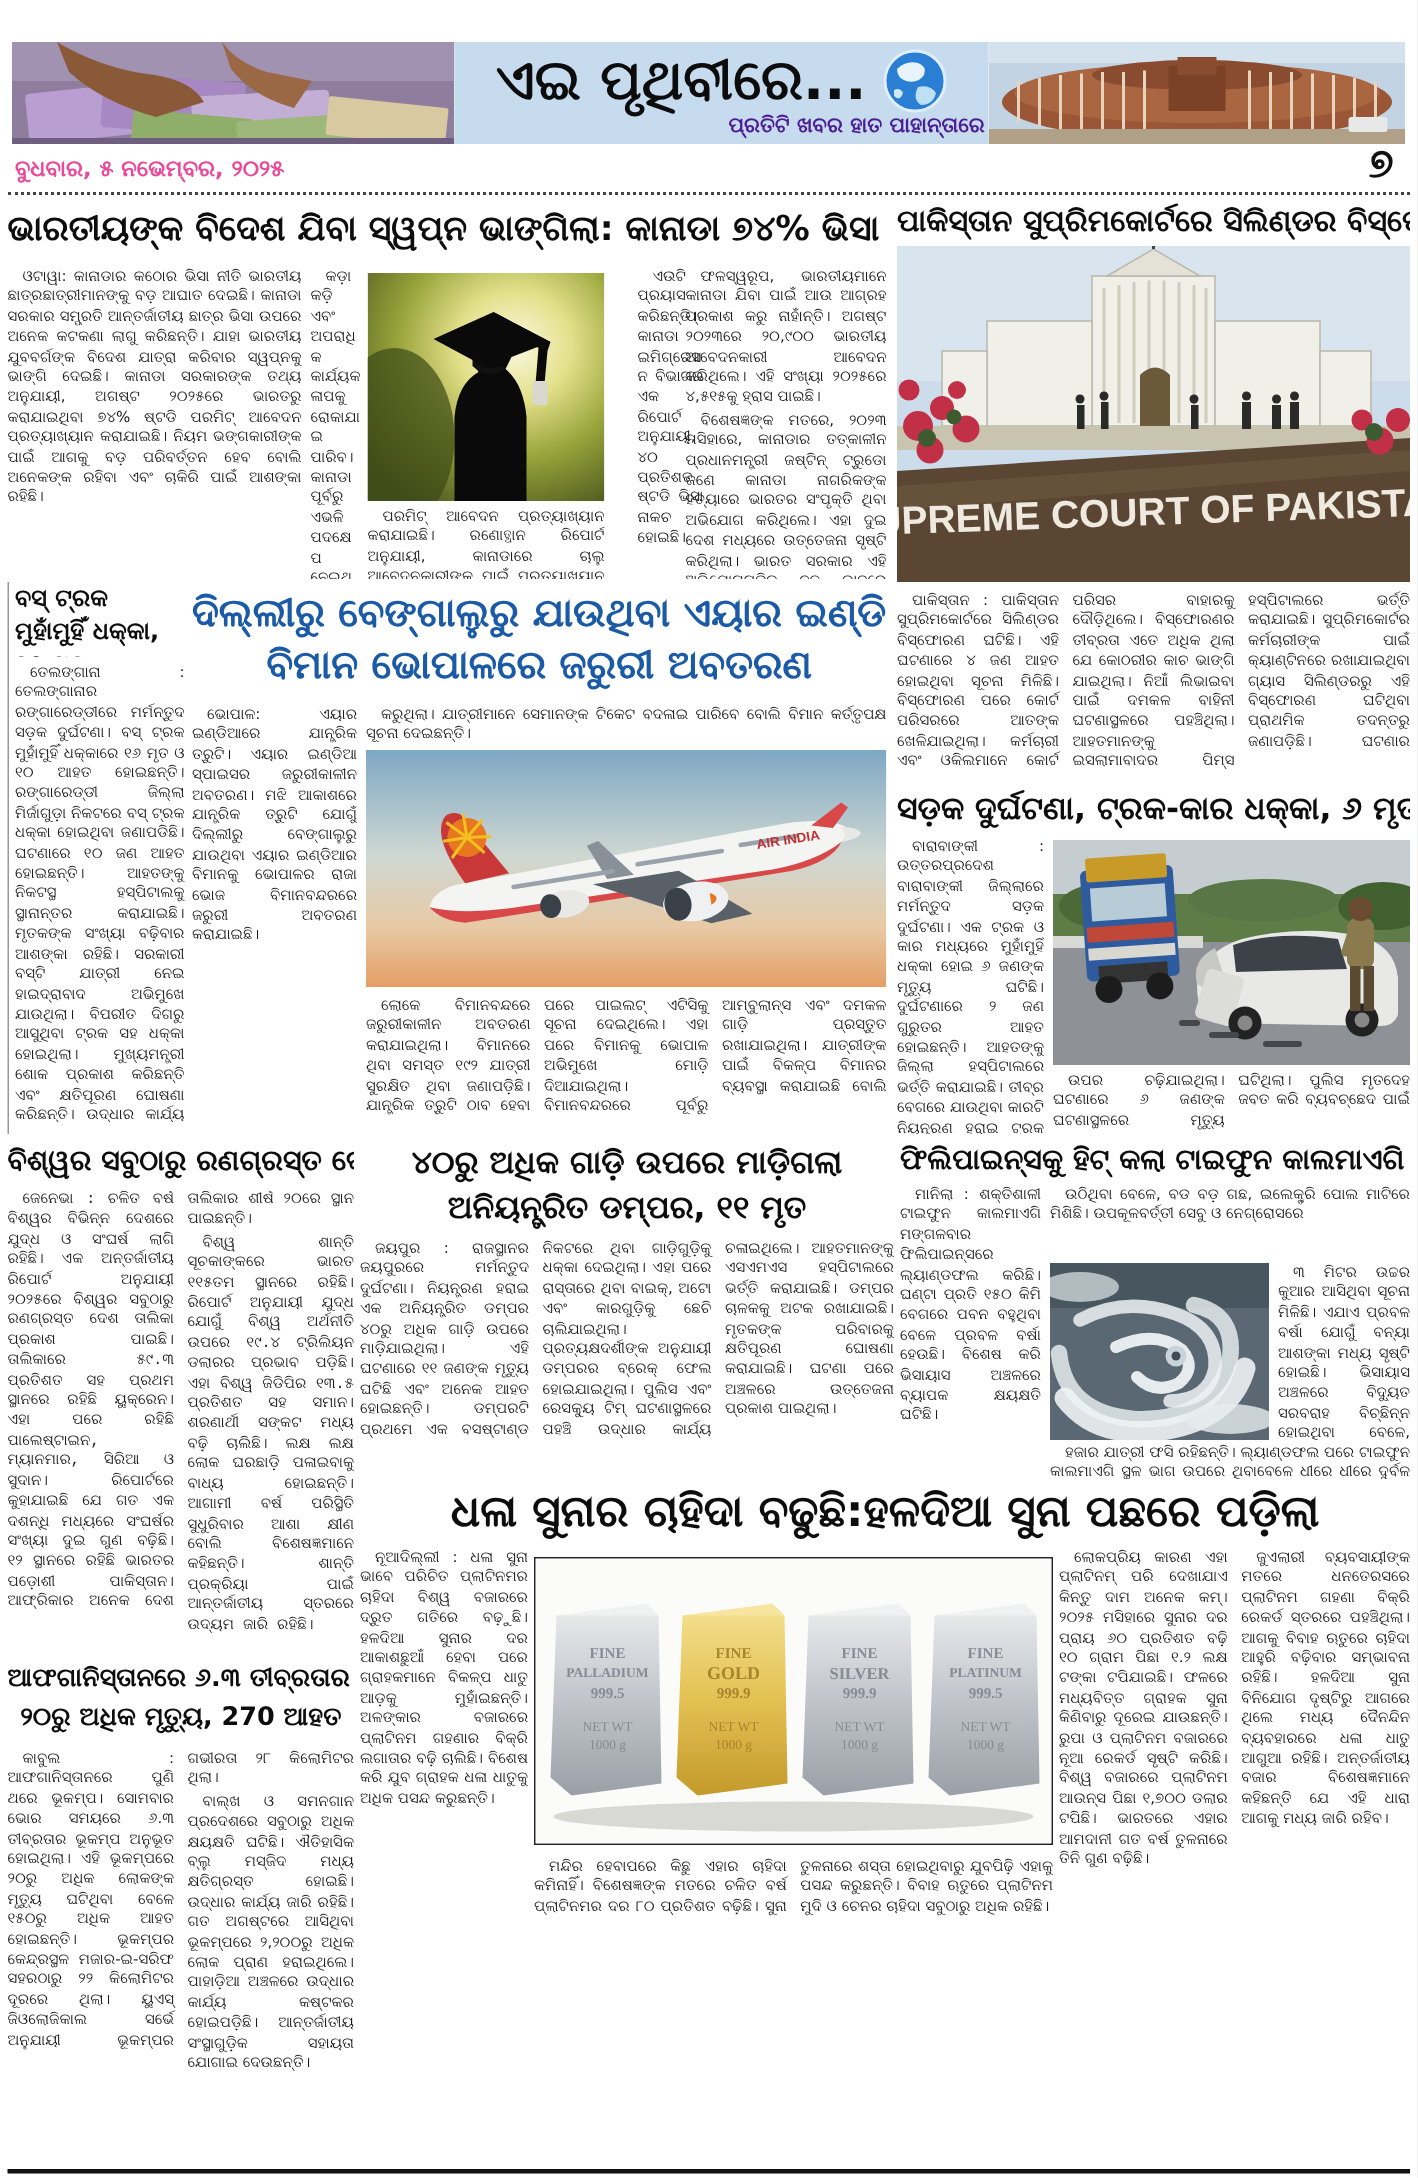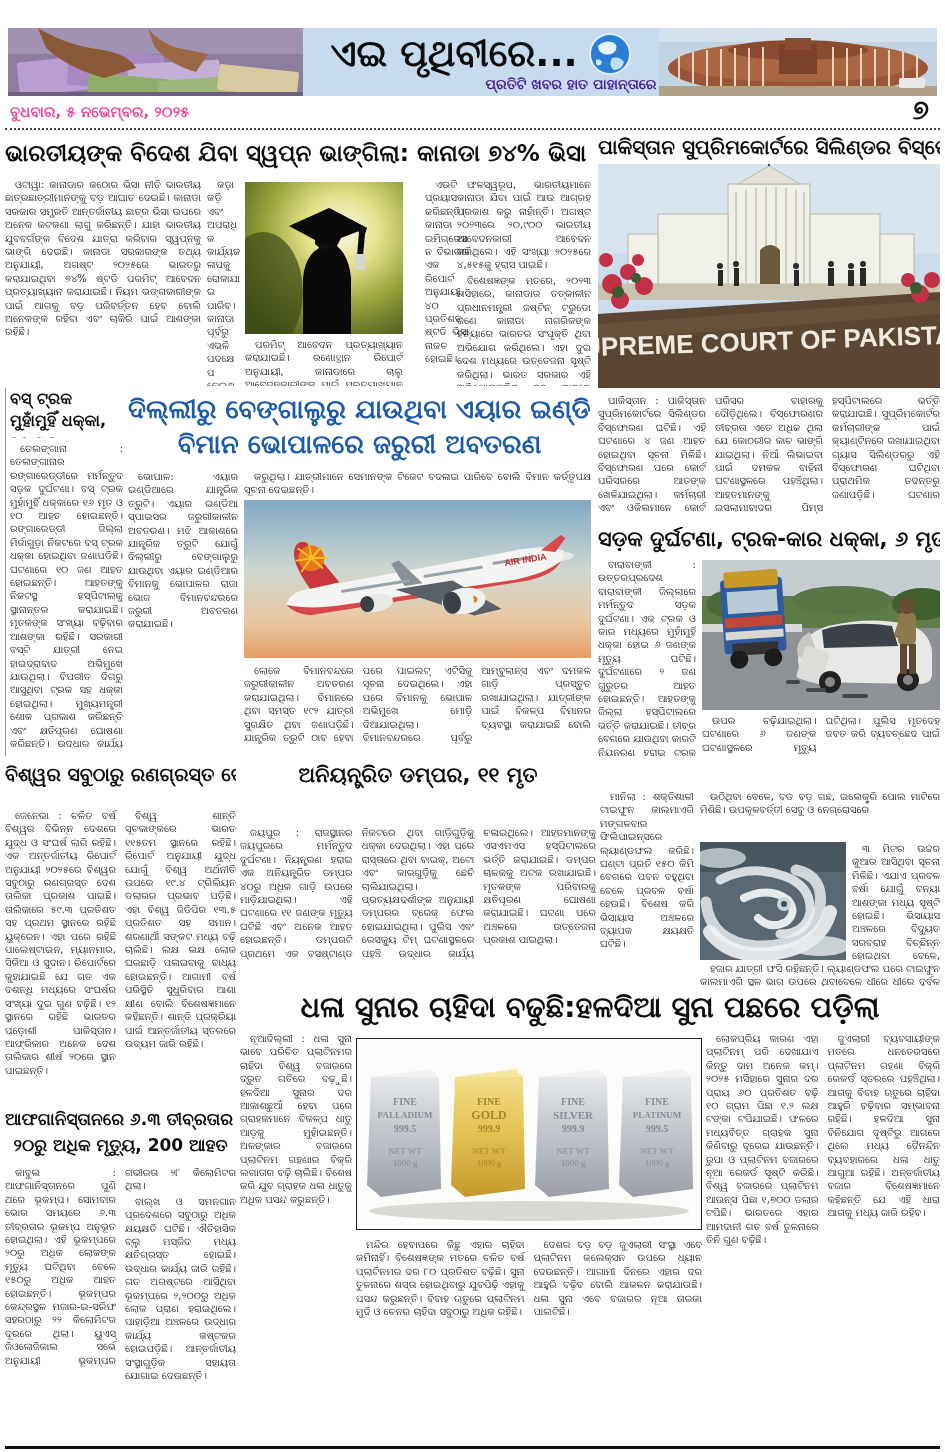--- a/index.html
+++ b/index.html
@@ -329,36 +329,38 @@
         </g>
       </svg>
     </div>
     <div class="abs body-txt cols3" style="left:116px;top:272px;width:347px;height:86px;">
         <p>ଲୋକେ ବିମାନବନ୍ଦରେ ଜରୁରୀକାଳୀନ ଅବତରଣ କରାଯାଇଥିଲା। ବିମାନରେ ଥିବା ସମସ୍ତ ୧୯୨ ଯାତ୍ରୀ ସୁରକ୍ଷିତ ଥିବା ଜଣାପଡ଼ିଛି। ଯାନ୍ତ୍ରିକ ତ୍ରୁଟି ଠାବ ହେବା ପରେ ପାଇଲଟ୍ ଏଟିସିକୁ ସୂଚନା ଦେଇଥିଲେ। ଏହା ପରେ ବିମାନକୁ ଭୋପାଳ ଅଭିମୁଖେ ମୋଡ଼ି ଦିଆଯାଇଥିଲା। ବିମାନବନ୍ଦରରେ ପୂର୍ବରୁ ଆମ୍ବୁଲାନ୍ସ ଏବଂ ଦମକଳ ଗାଡ଼ି ପ୍ରସ୍ତୁତ ରଖାଯାଇଥିଲା। ଯାତ୍ରୀଙ୍କ ପାଇଁ ବିକଳ୍ପ ବିମାନର ବ୍ୟବସ୍ଥା କରାଯାଇଛି ବୋଲି ଏୟାର ଇଣ୍ଡିଆ ପକ୍ଷରୁ କୁହାଯାଇଛି।</p>
       </div>
   </div>
 
   <div class="article" style="left:5px;top:760px;width:231px;height:342px;">
     <div class="hl nowrap" style="font-size:19px;height:30px;line-height:28px;">ବିଶ୍ୱର ସବୁଠାରୁ ରଣଗ୍ରସ୍ତ ଦେଶ</div>
-    <div class="body-txt cols2" style="height:306px;margin-top:19px;">
+    <div class="body-txt cols2" style="height:306px;margin-top:4px;font-family:Liberation Mono, monospace;">
         <p>ଜେନେଭା : ଚଳିତ ବର୍ଷ ବିଶ୍ୱର ବିଭିନ୍ନ ଦେଶରେ ଯୁଦ୍ଧ ଓ ସଂଘର୍ଷ ଲାଗି ରହିଛି। ଏକ ଅନ୍ତର୍ଜାତୀୟ ରିପୋର୍ଟ ଅନୁଯାୟୀ ୨୦୨୫ରେ ବିଶ୍ୱର ସବୁଠାରୁ ରଣଗ୍ରସ୍ତ ଦେଶ ତାଲିକା ପ୍ରକାଶ ପାଇଛି। ତାଲିକାରେ ୫୯.୩ ପ୍ରତିଶତ ସହ ପ୍ରଥମ ସ୍ଥାନରେ ରହିଛି ୟୁକ୍ରେନ। ଏହା ପରେ ରହିଛି ପାଲେଷ୍ଟାଇନ, ମ୍ୟାନମାର, ସିରିଆ ଓ ସୁଦାନ। ରିପୋର୍ଟରେ କୁହାଯାଇଛି ଯେ ଗତ ଏକ ଦଶନ୍ଧି ମଧ୍ୟରେ ସଂଘର୍ଷର ସଂଖ୍ୟା ଦୁଇ ଗୁଣ ବଢ଼ିଛି। ୧୨ ସ୍ଥାନରେ ରହିଛି ଭାରତର ପଡ଼ୋଶୀ ପାକିସ୍ତାନ। ଆଫ୍ରିକାର ଅନେକ ଦେଶ ତାଲିକାର ଶୀର୍ଷ ୨୦ରେ ସ୍ଥାନ ପାଇଛନ୍ତି।</p>
         <p>ବିଶ୍ୱ ଶାନ୍ତି ସୂଚକାଙ୍କରେ ଭାରତ ୧୧୫ତମ ସ୍ଥାନରେ ରହିଛି। ରିପୋର୍ଟ ଅନୁଯାୟୀ ଯୁଦ୍ଧ ଯୋଗୁଁ ବିଶ୍ୱ ଅର୍ଥନୀତି ଉପରେ ୧୯.୪ ଟ୍ରିଲିୟନ ଡଲାରର ପ୍ରଭାବ ପଡ଼ିଛି। ଏହା ବିଶ୍ୱ ଜିଡିପିର ୧୩.୫ ପ୍ରତିଶତ ସହ ସମାନ। ଶରଣାର୍ଥୀ ସଙ୍କଟ ମଧ୍ୟ ବଢ଼ି ଚାଲିଛି। ଲକ୍ଷ ଲକ୍ଷ ଲୋକ ଘରଛାଡ଼ି ପଳାଇବାକୁ ବାଧ୍ୟ ହୋଇଛନ୍ତି। ଆଗାମୀ ବର୍ଷ ପରିସ୍ଥିତି ସୁଧୁରିବାର ଆଶା କ୍ଷୀଣ ବୋଲି ବିଶେଷଜ୍ଞମାନେ କହିଛନ୍ତି। ଶାନ୍ତି ପ୍ରକ୍ରିୟା ପାଇଁ ଆନ୍ତର୍ଜାତୀୟ ସ୍ତରରେ ଉଦ୍ୟମ ଜାରି ରହିଛି।</p>
       </div>
   </div>
 
   <div class="article" style="left:240px;top:760px;width:356px;height:222px;">
     <div class="hl hl-c" style="font-size:21px;line-height:30px;height:62px;">
+      <div class="nowrap">୪୦ରୁ ଅଧିକ ଗାଡ଼ି ଉପରେ ମାଡ଼ିଗଲା</div>
       <div class="nowrap">ଅନିୟନ୍ତ୍ରିତ ଡମ୍ପର, ୧୧ ମୃତ</div>
     </div>
     <div class="body-txt cols3" style="height:154px;margin-top:4px;">
         <p>ଜୟପୁର : ରାଜସ୍ଥାନର ଜୟପୁରରେ ମର୍ମନ୍ତୁଦ ଦୁର୍ଘଟଣା। ନିୟନ୍ତ୍ରଣ ହରାଇ ଏକ ଅନିୟନ୍ତ୍ରିତ ଡମ୍ପର ୪୦ରୁ ଅଧିକ ଗାଡ଼ି ଉପରେ ମାଡ଼ିଯାଇଥିଲା। ଏହି ଘଟଣାରେ ୧୧ ଜଣଙ୍କ ମୃତ୍ୟୁ ଘଟିଛି ଏବଂ ଅନେକ ଆହତ ହୋଇଛନ୍ତି। ଡମ୍ପରଟି ପ୍ରଥମେ ଏକ ବସଷ୍ଟାଣ୍ଡ ନିକଟରେ ଥିବା ଗାଡ଼ିଗୁଡ଼ିକୁ ଧକ୍କା ଦେଇଥିଲା। ଏହା ପରେ ରାସ୍ତାରେ ଥିବା ବାଇକ୍, ଅଟୋ ଏବଂ କାରଗୁଡ଼ିକୁ ଛେଚି ଚାଲିଯାଇଥିଲା। ପ୍ରତ୍ୟକ୍ଷଦର୍ଶୀଙ୍କ ଅନୁଯାୟୀ ଡମ୍ପରର ବ୍ରେକ୍ ଫେଲ ହୋଇଯାଇଥିଲା। ପୁଲିସ ଏବଂ ରେସକ୍ୟୁ ଟିମ୍ ଘଟଣାସ୍ଥଳରେ ପହଞ୍ଚି ଉଦ୍ଧାର କାର୍ଯ୍ୟ ଚଳାଇଥିଲେ। ଆହତମାନଙ୍କୁ ଏସଏମଏସ ହସ୍ପିଟାଲରେ ଭର୍ତ୍ତି କରାଯାଇଛି। ଡମ୍ପର ଚାଳକକୁ ଅଟକ ରଖାଯାଇଛି। ମୃତକଙ୍କ ପରିବାରକୁ କ୍ଷତିପୂରଣ ଘୋଷଣା କରାଯାଇଛି। ଘଟଣା ପରେ ଅଞ୍ଚଳରେ ଉତ୍ତେଜନା ପ୍ରକାଶ ପାଇଥିଲା।</p>
       </div>
   </div>
 
   <div class="article" style="left:600px;top:760px;width:340px;height:226px;">
+    <div class="hl nowrap" style="font-size:19px;height:28px;line-height:26px;">ଫିଲିପାଇନ୍ସକୁ ହିଟ୍ କଲା ଟାଇଫୁନ କାଲମାଏଗି</div>
     <div class="abs" style="left:0;top:30px;width:340px;height:196px;">
       <div class="abs body-txt" style="left:0;top:0;width:94px;height:196px;">
           <p>ମାନିଲା : ଶକ୍ତିଶାଳୀ ଟାଇଫୁନ କାଲମାଏଗି ମଙ୍ଗଳବାର ଫିଲିପାଇନ୍ସରେ ଲ୍ୟାଣ୍ଡଫଲ କରିଛି। ଘଣ୍ଟା ପ୍ରତି ୧୫୦ କିମି ବେଗରେ ପବନ ବହୁଥିବା ବେଳେ ପ୍ରବଳ ବର୍ଷା ହେଉଛି। ବିଶେଷ କରି ଭିସାୟାସ ଅଞ୍ଚଳରେ ବ୍ୟାପକ କ୍ଷୟକ୍ଷତି ଘଟିଛି।</p>
         </div>
       <div class="abs body-txt" style="left:100px;top:0;width:240px;height:50px;">
           <p>ଉଠିଥିବା ବେଳେ, ବଡ ବଡ଼ ଗଛ, ଇଲେକ୍ଟ୍ରି ପୋଲ ମାଟିରେ ମିଶିଛି। ଉପକୂଳବର୍ତ୍ତୀ ସେବୁ ଓ ନେଗ୍ରୋସରେ</p>
         </div>
       <div class="abs imgframe" style="left:100px;top:52px;width:146px;height:118px;">
         <svg width="146" height="118" viewBox="0 0 146 118">
           <rect width="146" height="118" fill="#5a6874"></rect>
@@ -380,21 +382,21 @@
         </div>
       <div class="abs body-txt" style="left:100px;top:172px;width:240px;height:24px;">
           <p>ହଜାର ଯାତ୍ରୀ ଫସି ରହିଛନ୍ତି। ଲ୍ୟାଣ୍ଡଫଲ ପରେ ଟାଇଫୁନ କାଲମାଏଗି ସ୍ଥଳ ଭାଗ ଉପରେ ଥିବାବେଳେ ଧୀରେ ଧୀରେ ଦୁର୍ବଳ ହେଉଛି।</p>
         </div>
     </div>
   </div>
 
   <div class="article" style="left:5px;top:1106px;width:231px;height:340px;">
     <div class="hl hl-c" style="font-size:17px;line-height:26px;height:56px;">
       <div class="nowrap">ଆଫଗାନିସ୍ତାନରେ ୬.୩ ତୀବ୍ରତାର ଭୂକମ୍ପ,</div>
-      <div class="nowrap">୨୦ରୁ ଅଧିକ ମୃତ୍ୟୁ, 200 ଆହତ</div>
+      <div class="nowrap">୨୦ରୁ ଅଧିକ ମୃତ୍ୟୁ, 270 ଆହତ</div>
     </div>
     <div class="body-txt cols2" style="height:278px;margin-top:4px;">
         <p>କାବୁଲ : ଆଫଗାନିସ୍ତାନରେ ପୁଣି ଥରେ ଭୂକମ୍ପ। ସୋମବାର ଭୋର ସମୟରେ ୬.୩ ତୀବ୍ରତାର ଭୂକମ୍ପ ଅନୁଭୂତ ହୋଇଥିଲା। ଏହି ଭୂକମ୍ପରେ ୨୦ରୁ ଅଧିକ ଲୋକଙ୍କ ମୃତ୍ୟୁ ଘଟିଥିବା ବେଳେ ୧୫୦ରୁ ଅଧିକ ଆହତ ହୋଇଛନ୍ତି। ଭୂକମ୍ପର କେନ୍ଦ୍ରସ୍ଥଳ ମଜାର-ଇ-ସରିଫ ସହରଠାରୁ ୨୨ କିଲୋମିଟର ଦୂରରେ ଥିଲା। ୟୁଏସ୍ ଜିଓଲୋଜିକାଲ ସର୍ଭେ ଅନୁଯାୟୀ ଭୂକମ୍ପର ଗଭୀରତା ୨୮ କିଲୋମିଟର ଥିଲା।</p>
         <p>ବାଲ୍ଖ ଓ ସମନଗାନ ପ୍ରଦେଶରେ ସବୁଠାରୁ ଅଧିକ କ୍ଷୟକ୍ଷତି ଘଟିଛି। ଐତିହାସିକ ବ୍ଲୁ ମସ୍ଜିଦ ମଧ୍ୟ କ୍ଷତିଗ୍ରସ୍ତ ହୋଇଛି। ଉଦ୍ଧାର କାର୍ଯ୍ୟ ଜାରି ରହିଛି। ଗତ ଅଗଷ୍ଟରେ ଆସିଥିବା ଭୂକମ୍ପରେ ୨,୨୦୦ରୁ ଅଧିକ ଲୋକ ପ୍ରାଣ ହରାଇଥିଲେ। ପାହାଡ଼ିଆ ଅଞ୍ଚଳରେ ଉଦ୍ଧାର କାର୍ଯ୍ୟ କଷ୍ଟକର ହୋଇପଡ଼ିଛି। ଆନ୍ତର୍ଜାତୀୟ ସଂସ୍ଥାଗୁଡ଼ିକ ସହାୟତା ଯୋଗାଇ ଦେଉଛନ୍ତି।</p>
       </div>
   </div>
 
   <div class="article" style="left:240px;top:986px;width:700px;height:460px;">
     <div class="hl hl-c nowrap" style="font-size:29px;height:44px;line-height:42px;">ଧଳା ସୁନାର ଚାହିଦା ବଢୁଛି:ହଳଦିଆ ସୁନା ପଛରେ ପଡ଼ିଲା</div>
     <div class="abs" style="left:0;top:46px;width:700px;height:414px;">
@@ -454,21 +456,20 @@
             <text x="300" y="66" text-anchor="middle" font-family="Liberation Serif, serif" font-size="10" font-weight="bold" fill="#868c94">FINE</text>
             <text x="300" y="79" text-anchor="middle" font-family="Liberation Serif, serif" font-size="9" font-weight="bold" fill="#868c94">PLATINUM</text>
             <text x="300" y="93" text-anchor="middle" font-family="Liberation Serif, serif" font-size="10" font-weight="bold" fill="#868c94">999.5</text>
             <text x="300" y="115" text-anchor="middle" font-family="Liberation Serif, serif" font-size="9" fill="#868c94">NET WT</text>
             <text x="300" y="127" text-anchor="middle" font-family="Liberation Serif, serif" font-size="9" fill="#868c94">1000 g</text>
           </g>
         </svg>
       </div>
       <div class="abs body-txt cols2" style="left:116px;top:206px;width:346px;height:208px;">
           <p>ମନ୍ଦିର ହେବାପରେ କିଛୁ ଏହାର ଚାହିଦା କମିନାହିଁ। ବିଶେଷଜ୍ଞଙ୍କ ମତରେ ଚଳିତ ବର୍ଷ ପ୍ଲାଟିନମର ଦର ୮୦ ପ୍ରତିଶତ ବଢ଼ିଛି। ସୁନା ତୁଳନାରେ ଶସ୍ତା ହୋଇଥିବାରୁ ଯୁବପିଢ଼ି ଏହାକୁ ପସନ୍ଦ କରୁଛନ୍ତି। ବିବାହ ଋତୁରେ ପ୍ଲାଟିନମ ମୁଦି ଓ ଚେନର ଚାହିଦା ସବୁଠାରୁ ଅଧିକ ରହିଛି।</p>
-          <p>ଦେଶର ବଡ଼ ବଡ଼ ଜୁଏଲାରୀ ସଂସ୍ଥା ଏବେ ପ୍ଲାଟିନମ କଲେକ୍ସନ ଉପରେ ଧ୍ୟାନ ଦେଉଛନ୍ତି। ଆଗାମୀ ଦିନରେ ଏହାର ଦର ଆହୁରି ବଢ଼ିବ ବୋଲି ଆକଳନ କରାଯାଉଛି। ଧଳା ସୁନା ଏବେ ବଜାରର ନୂଆ ତାରକା ପାଲଟିଛି।</p>
         </div>
       <div class="abs body-txt cols2" style="left:466px;top:0;width:234px;height:414px;">
           <p>ଲୋକପ୍ରିୟ କାରଣ ଏହା ପ୍ଲାଟିନମ୍ ପରି ଦେଖାଯାଏ କିନ୍ତୁ ଦାମ ଅନେକ କମ୍। ୨୦୨୫ ମସିହାରେ ସୁନାର ଦର ପ୍ରାୟ ୬୦ ପ୍ରତିଶତ ବଢ଼ି ୧୦ ଗ୍ରାମ ପିଛା ୧.୨ ଲକ୍ଷ ଟଙ୍କା ଟପିଯାଇଛି। ଫଳରେ ମଧ୍ୟବିତ୍ତ ଗ୍ରାହକ ସୁନା କିଣିବାରୁ ଦୂରେଇ ଯାଉଛନ୍ତି। ରୁପା ଓ ପ୍ଲାଟିନମ ବଜାରରେ ନୂଆ ରେକର୍ଡ ସୃଷ୍ଟି କରିଛି। ବିଶ୍ୱ ବଜାରରେ ପ୍ଲାଟିନମ ଆଉନ୍ସ ପିଛା ୧,୭୦୦ ଡଲାର ଟପିଛି। ଭାରତରେ ଏହାର ଆମଦାନୀ ଗତ ବର୍ଷ ତୁଳନାରେ ତିନି ଗୁଣ ବଢ଼ିଛି।</p>
           <p>ଜୁଏଲାରୀ ବ୍ୟବସାୟୀଙ୍କ ମତରେ ଧନତେରସରେ ପ୍ଲାଟିନମ ଗହଣା ବିକ୍ରି ରେକର୍ଡ ସ୍ତରରେ ପହଞ୍ଚିଥିଲା। ଆଗକୁ ବିବାହ ଋତୁରେ ଚାହିଦା ଆହୁରି ବଢ଼ିବାର ସମ୍ଭାବନା ରହିଛି। ହଳଦିଆ ସୁନା ବିନିଯୋଗ ଦୃଷ୍ଟିରୁ ଆଗରେ ଥିଲେ ମଧ୍ୟ ଦୈନନ୍ଦିନ ବ୍ୟବହାରରେ ଧଳା ଧାତୁ ଆଗୁଆ ରହିଛି। ଅନ୍ତର୍ଜାତୀୟ ବଜାର ବିଶେଷଜ୍ଞମାନେ କହିଛନ୍ତି ଯେ ଏହି ଧାରା ଆଗକୁ ମଧ୍ୟ ଜାରି ରହିବ।</p>
         </div>
     </div>
   </div>
 
   <div class="bottom-rule"></div>
 </div>

